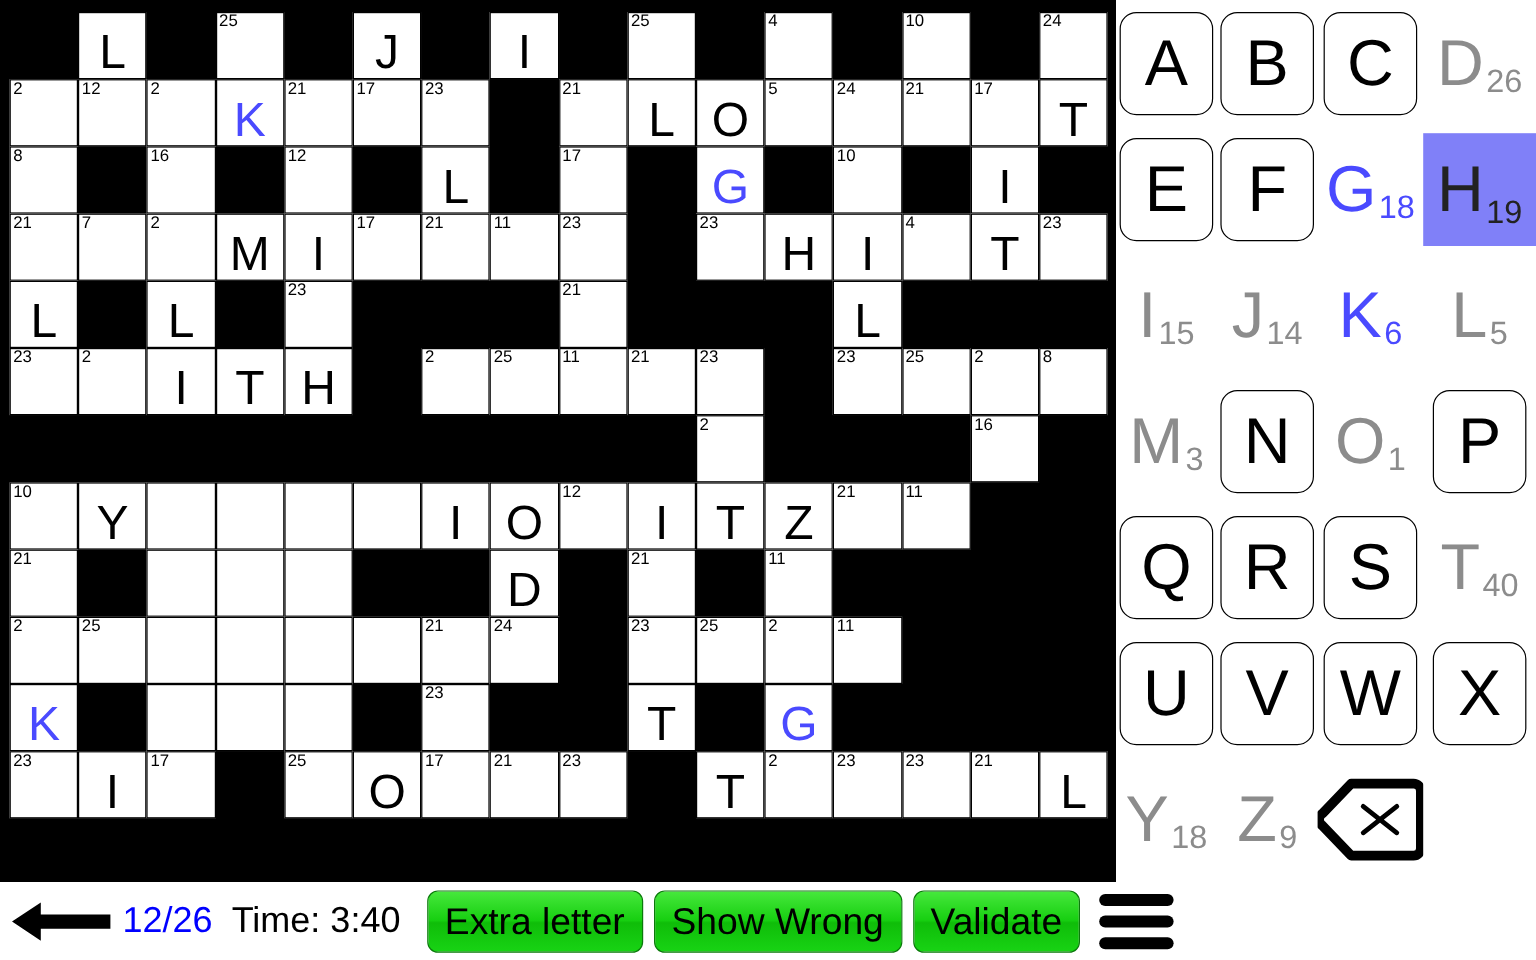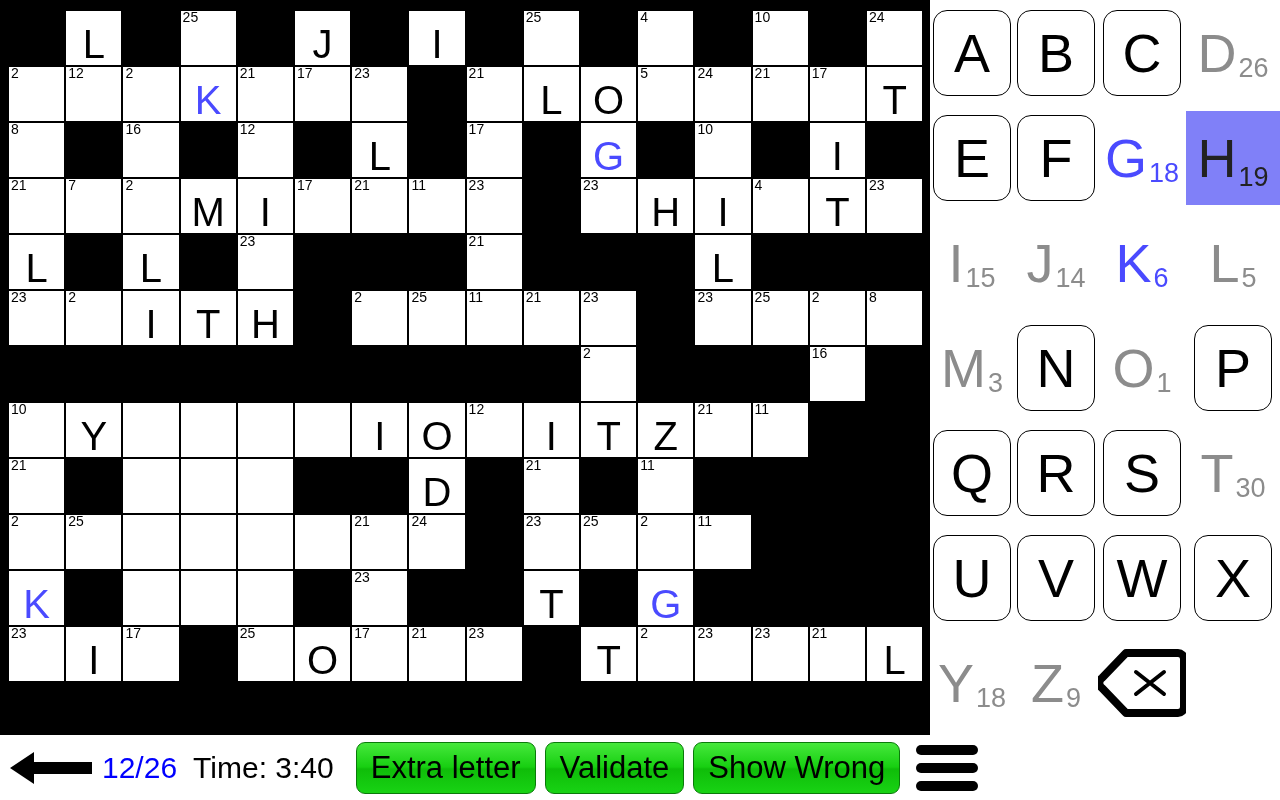--- a/index.html
+++ b/index.html
@@ -643,21 +643,21 @@
         <span>Q</span>
       </div>
       <div class="key unused">
         <span>R</span>
       </div>
       <div class="key unused">
         <span>S</span>
       </div>
       <div class="key used">
         <span>T</span>
-        <span class="sub">30</span>
+        <span class="sub">40</span>
       </div>
       <div class="key unused">
         <span>U</span>
       </div>
       <div class="key unused">
         <span>V</span>
       </div>
       <div class="key unused">
         <span>W</span>
       </div>
@@ -683,22 +683,22 @@
   <div id="toolbar">
     <svg id="back-arrow" viewBox="0 0 86 40">
       <path d="M2 20 L26 4 L26 14 L84 14 L84 26 L26 26 L26 36 Z" fill="#000"></path>
     </svg>
     <div id="status-group">
       <span class="status-text progress">12/26</span>
       <span class="status-text">Time: 3:40</span>
     </div>
     <div id="button-group">
       <button class="action-btn">Extra letter</button>
+      <button class="action-btn">Show Wrong</button>
       <button class="action-btn">Validate</button>
-      <button class="action-btn">Show Wrong</button>
     </div>
     <div id="menu-icon">
       <span></span>
       <span></span>
       <span></span>
     </div>
   </div>
 
 </div>
 

